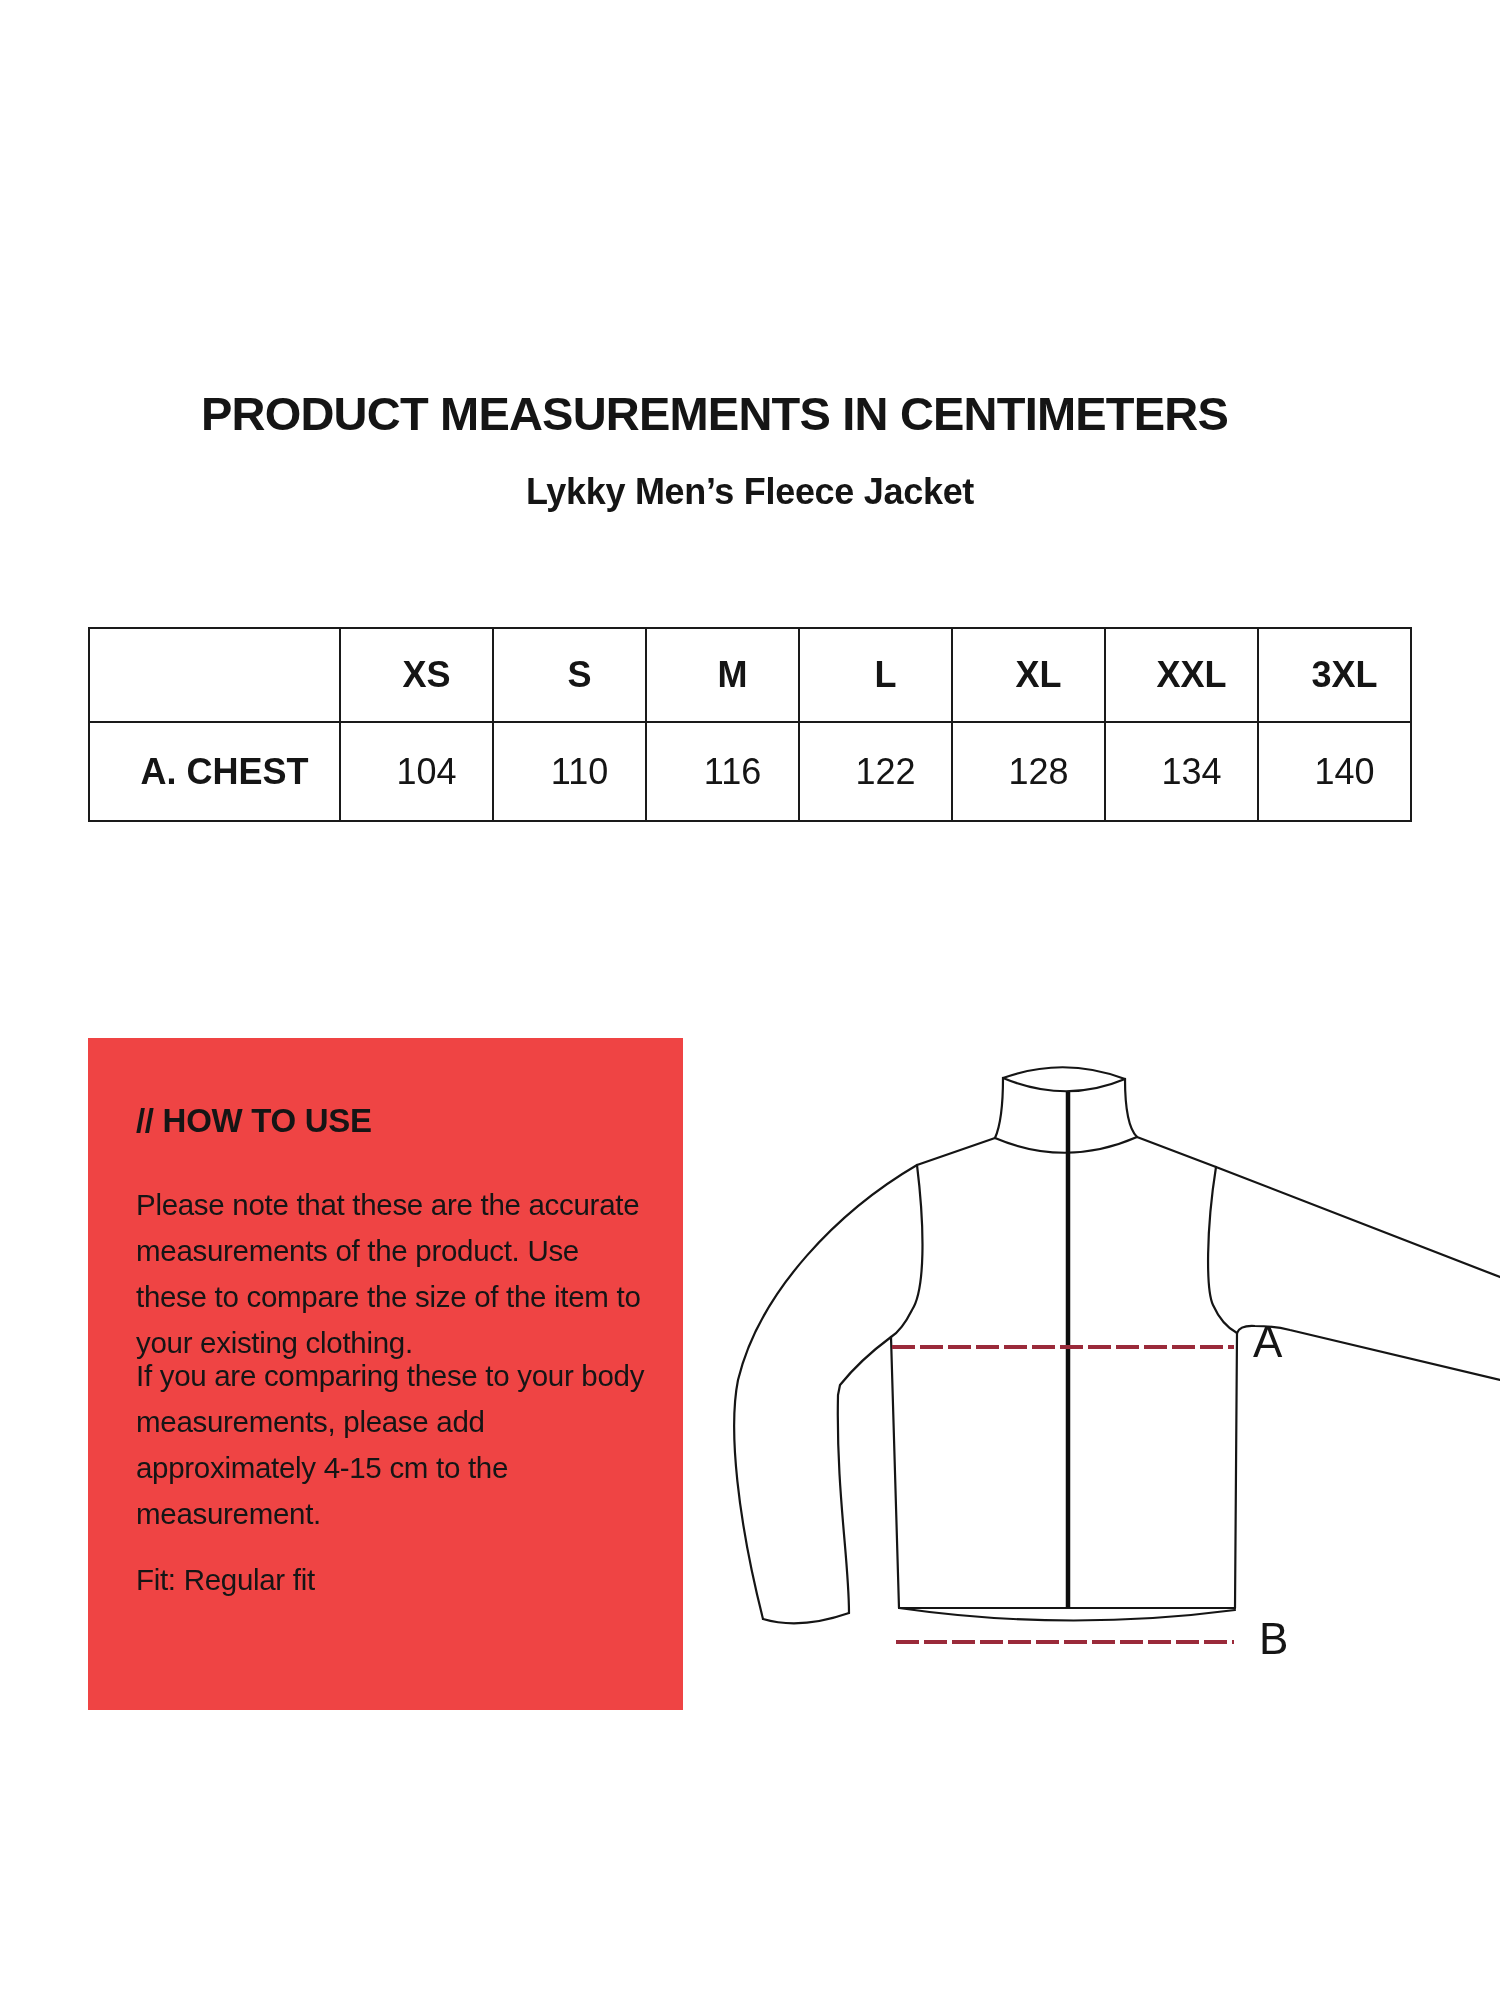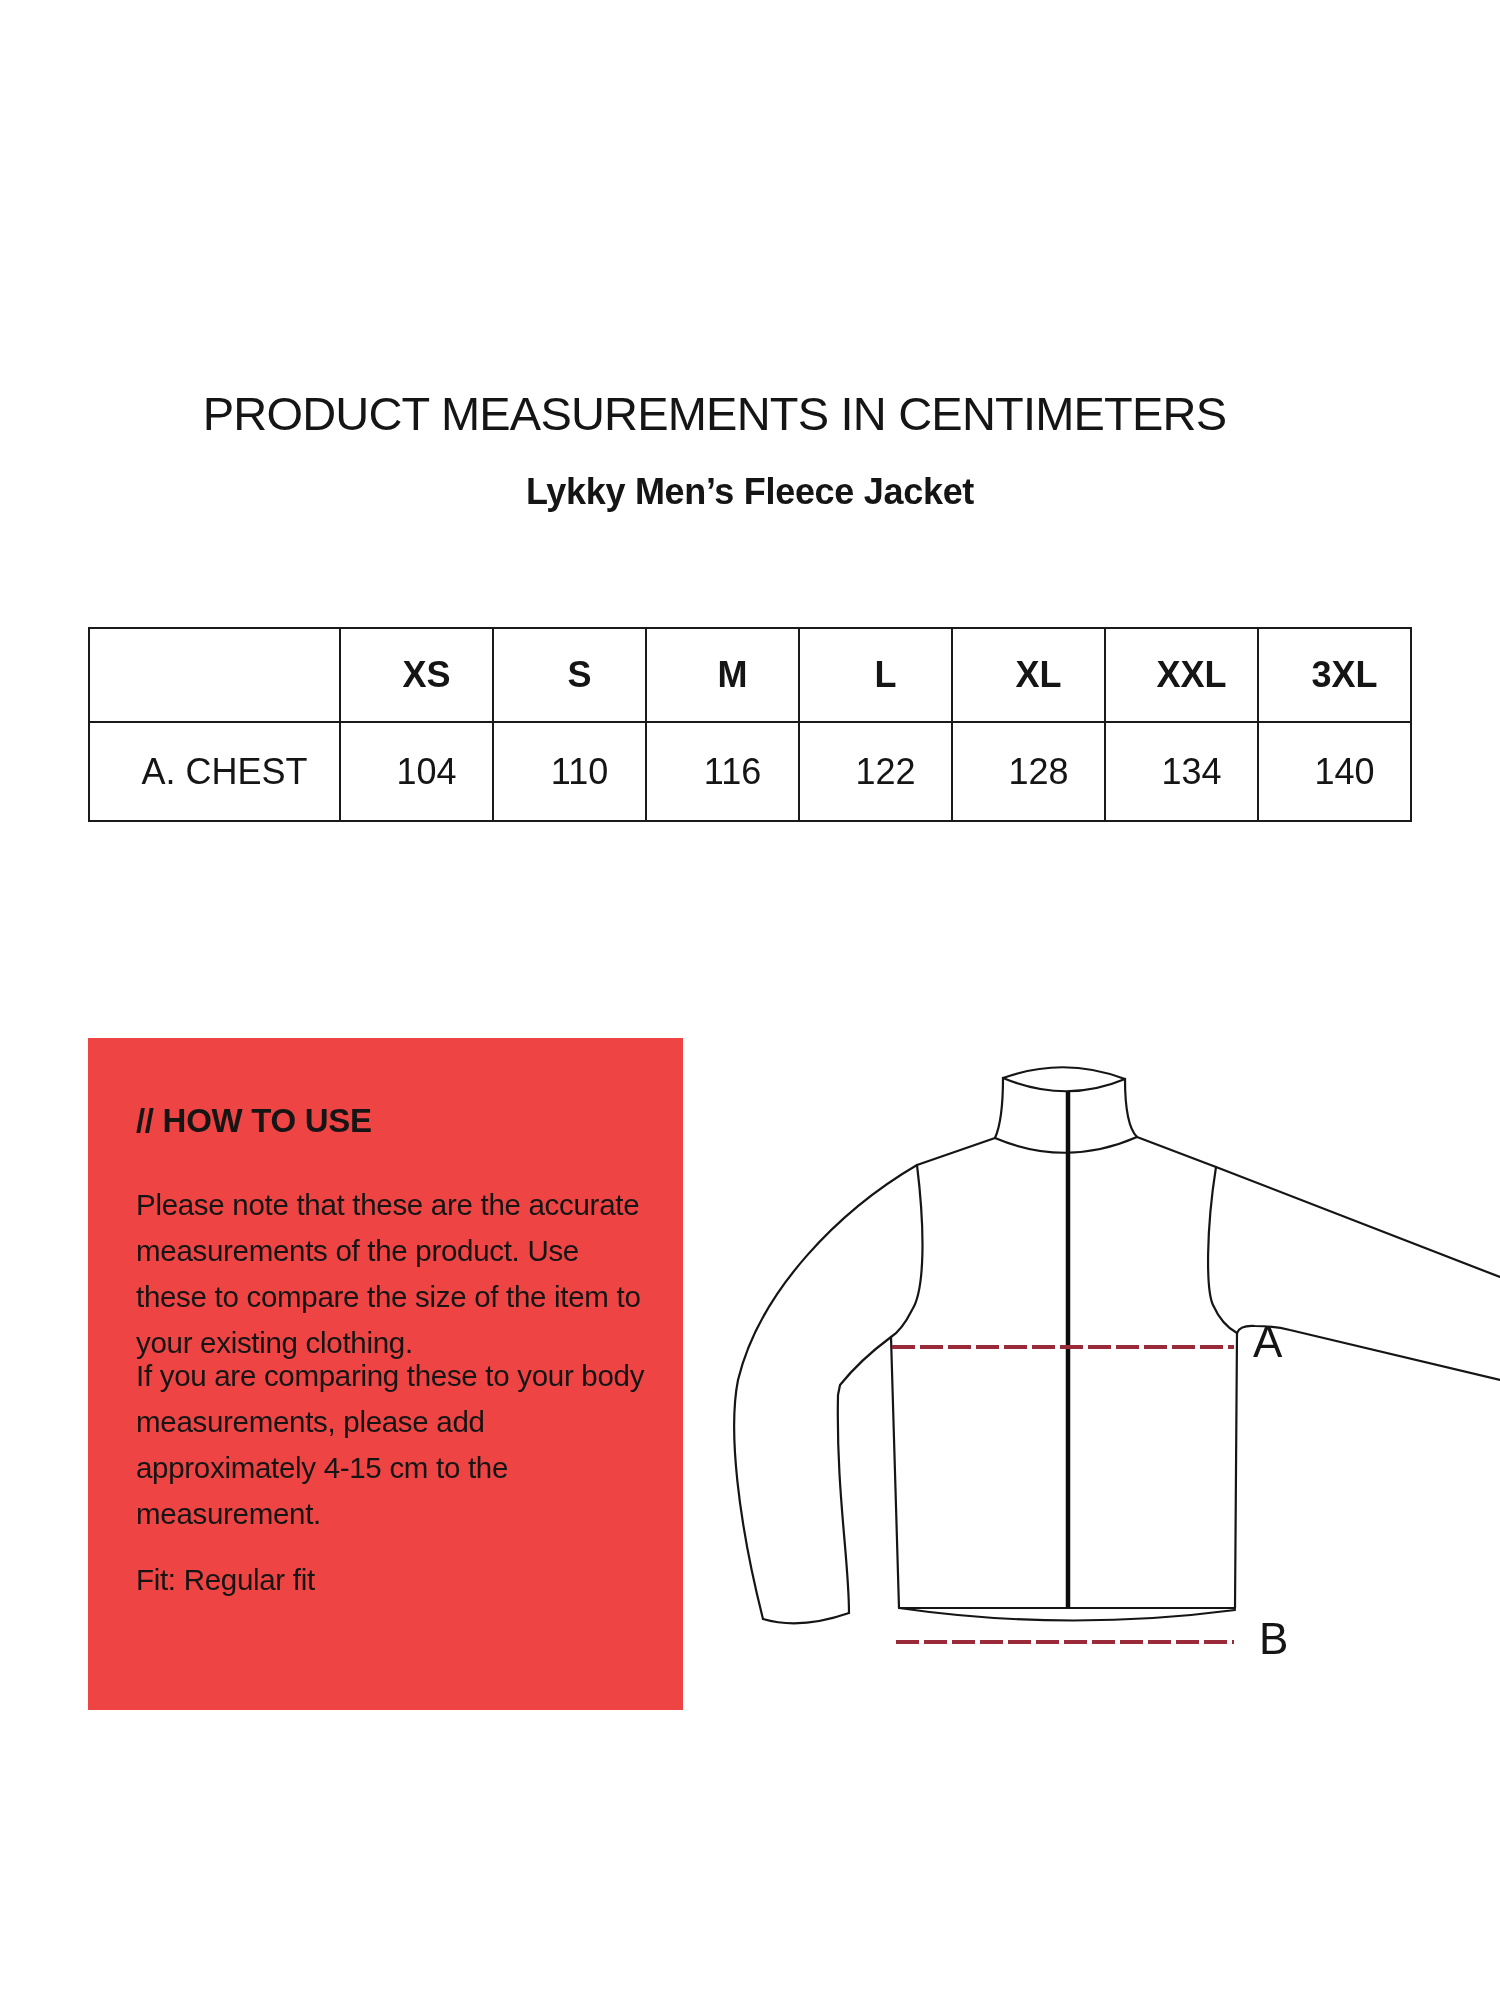--- a/index.html
+++ b/index.html
@@ -2,37 +2,37 @@
 <html><head>
 <meta charset="utf-8">
 <style>
   html, body { margin: 0; padding: 0; }
   body {
     width: 1500px; height: 2000px; position: relative; background: #ffffff;
     font-family: "Liberation Sans", "DejaVu Sans", sans-serif; color: #151515; overflow: hidden;
   }
   .title {
     position: absolute; left: 0; top: 386px; width: 1429px; text-align: center;
-    font-size: 47px; font-weight: normal; letter-spacing: -0.8px; line-height: 56px;
+    font-size: 47px; font-weight: bold; letter-spacing: -0.8px; line-height: 56px;
   }
   .subtitle {
     position: absolute; left: 0; top: 472px; width: 1500px; text-align: center;
     font-size: 36px; font-weight: bold; letter-spacing: -0.3px; line-height: 40px;
   }
   table.sizes {
     position: absolute; left: 88px; top: 627px; width: 1324px;
     border-collapse: collapse; table-layout: fixed;
   }
   table.sizes td, table.sizes th {
     border: 2px solid #1a1a1a; text-align: center; padding: 0 0 0 20px;
     font-size: 36px; vertical-align: middle;
   }
   table.sizes th { font-weight: bold; height: 92px; }
   table.sizes td { height: 97px; font-weight: normal; }
-  table.sizes td.row-label { font-weight: normal; }
+  table.sizes td.row-label { font-weight: bold; }
   col.c0 { width: 251px; }
   col.cs { width: 153px; }
   .howto {
     position: absolute; left: 88px; top: 1038px; width: 595px; height: 672px;
     background: #ef4444;
   }
   .howto .heading {
     position: absolute; left: 48px; top: 64px; font-size: 33px; font-weight: bold; letter-spacing: -0.3px;
   }
   .howto .para {

